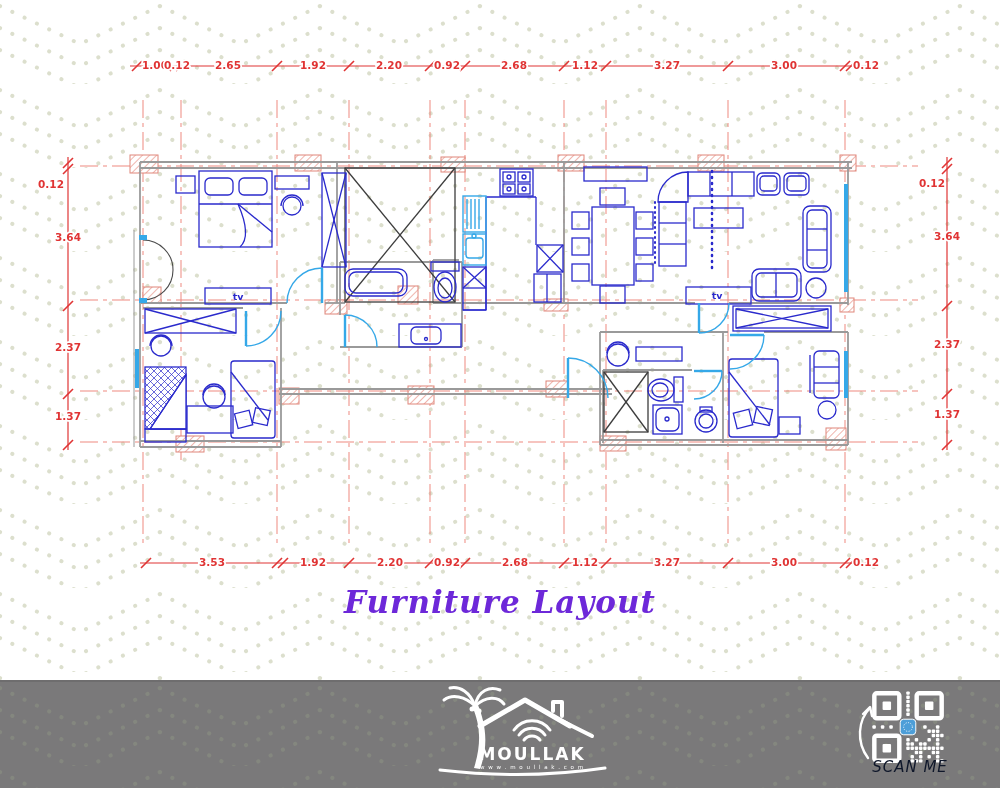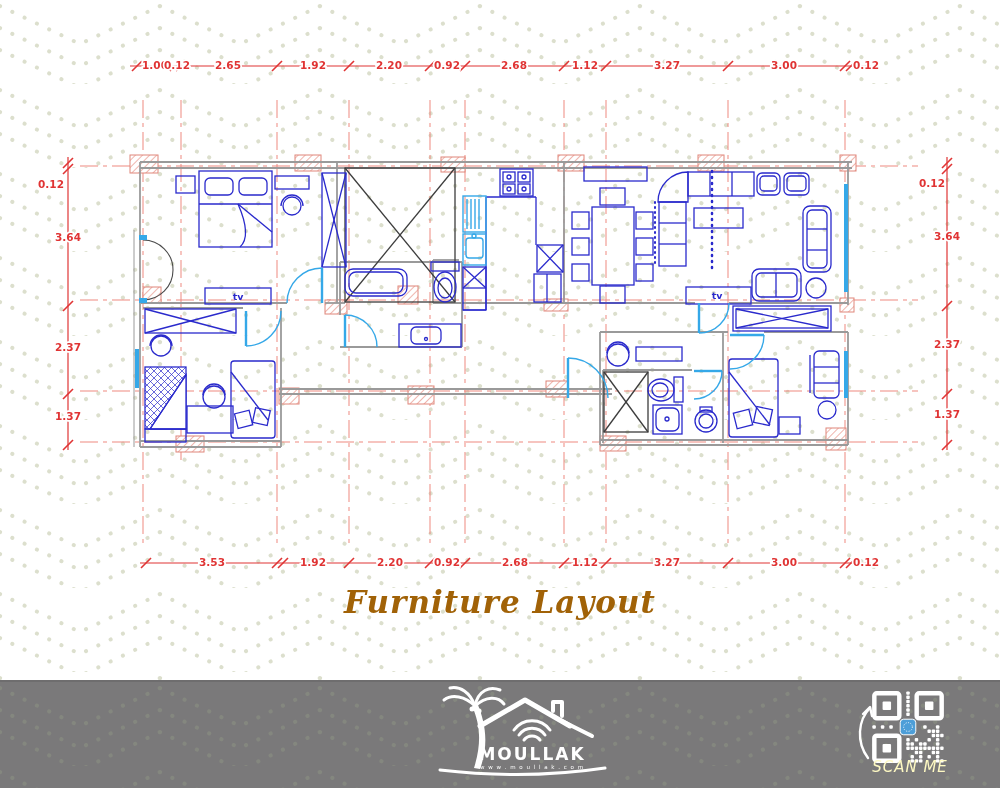--- a/index.html
+++ b/index.html
@@ -1,28 +1,28 @@
 <!DOCTYPE html>
 <html><head>
 <meta charset="utf-8">
 <style>
   html,body{margin:0;padding:0;background:#fff;}
   .stage{position:relative;width:1000px;height:788px;overflow:hidden;background:#fff;
          font-family:"DejaVu Sans",sans-serif;}
   .stage svg.base{position:absolute;left:0;top:0;}
   .title{position:absolute;left:0;top:584px;width:100%;text-align:center;
          font-family:"DejaVu Serif",serif;font-style:italic;font-weight:700;
-         font-size:31px;color:#a16207;letter-spacing:1px;}
+         font-size:31px;color:#6d28d9;letter-spacing:1px;}
   .footer{position:absolute;left:0;top:680px;width:1000px;height:108px;
           background:#7a797a;border-top:2px solid #6e6d6e;}
   .footer .logo{position:absolute;left:420px;top:2px;}
   .footer .qr{position:absolute;left:872px;top:9px;}
   .footer .arrow{position:absolute;left:854px;top:22px;}
   .scanme{position:absolute;left:865px;top:76px;width:90px;text-align:center;
-          color:#fef9c3;font-style:italic;font-size:15px;letter-spacing:1px;
+          color:#0f172a;font-style:italic;font-size:15px;letter-spacing:1px;
           font-family:"DejaVu Sans",sans-serif;}
   .footer-dots{position:absolute;left:0;top:0;}
   text.dim{font:700 10.5px "DejaVu Sans",sans-serif;fill:#e03434;
            stroke:#ffffff;stroke-width:3.5px;paint-order:stroke;}
   text.tv{font:700 9.5px "DejaVu Sans",sans-serif;fill:#2a2acc;text-anchor:middle;}
 </style>
 </head>
 <body>
 
 <div class="stage">

